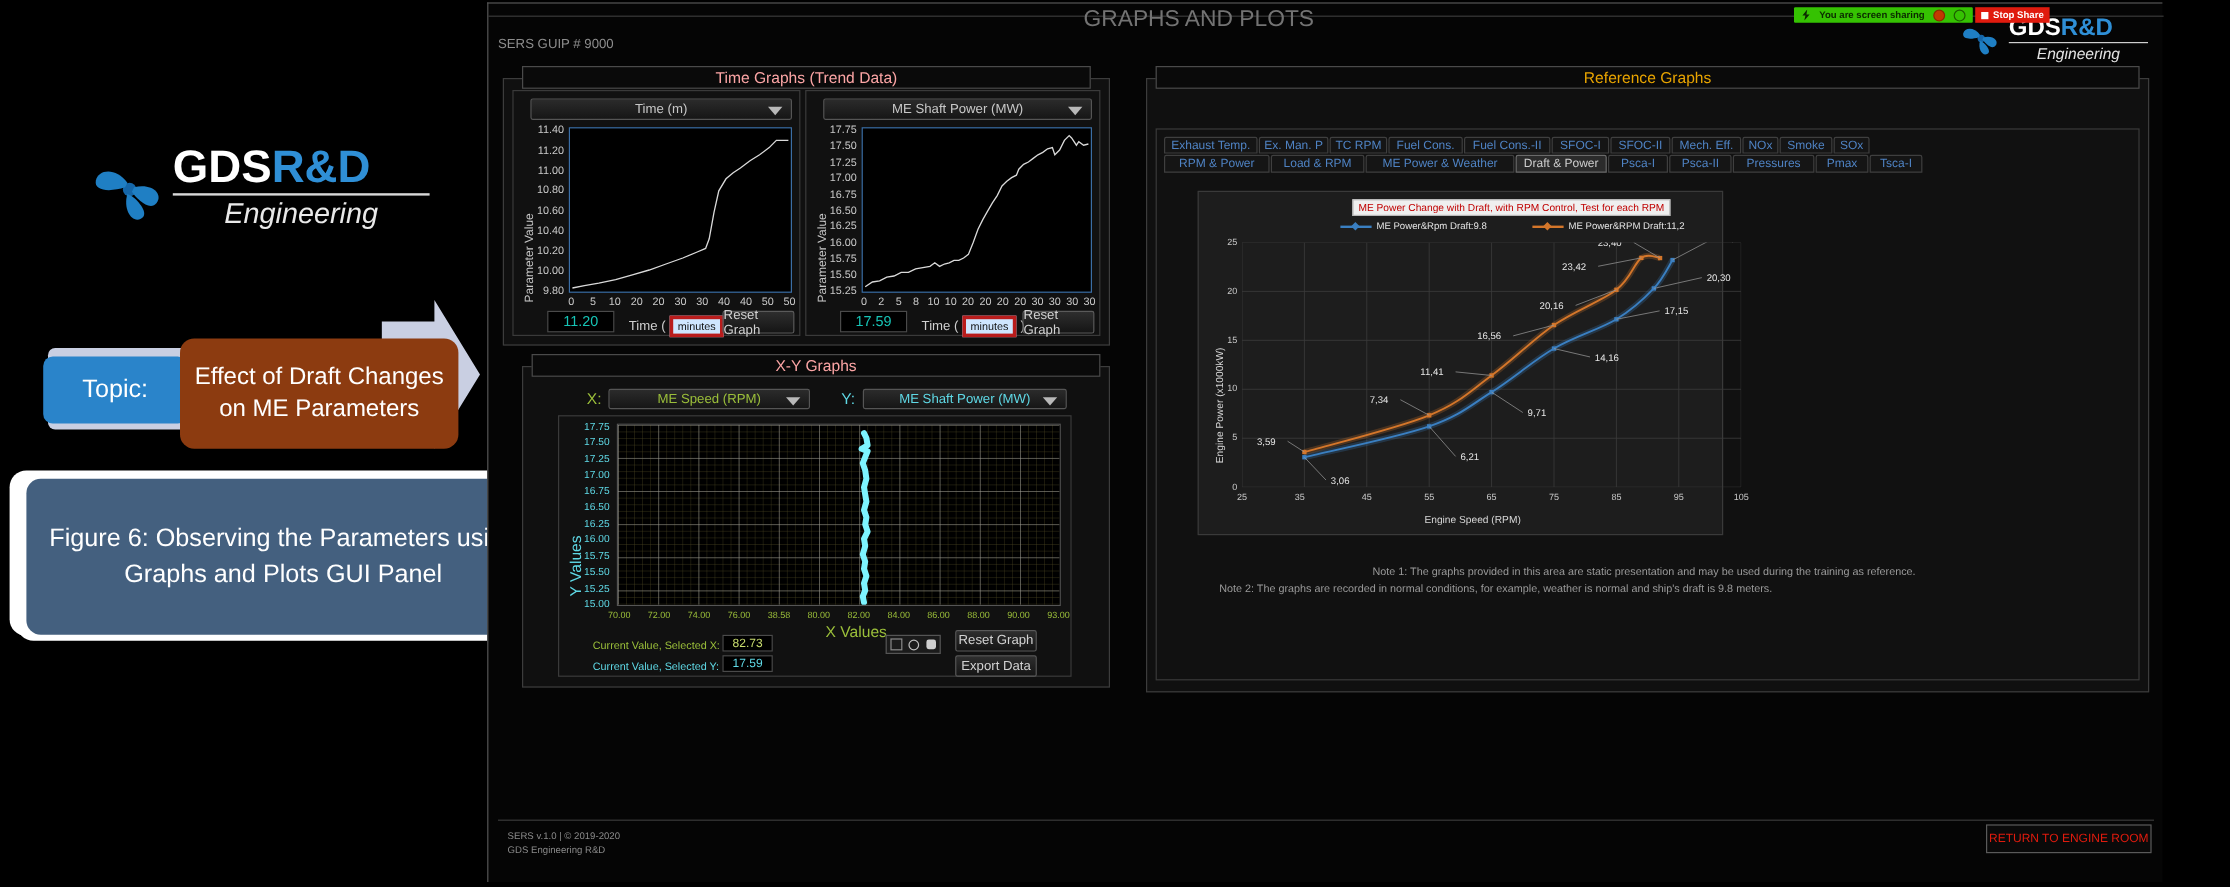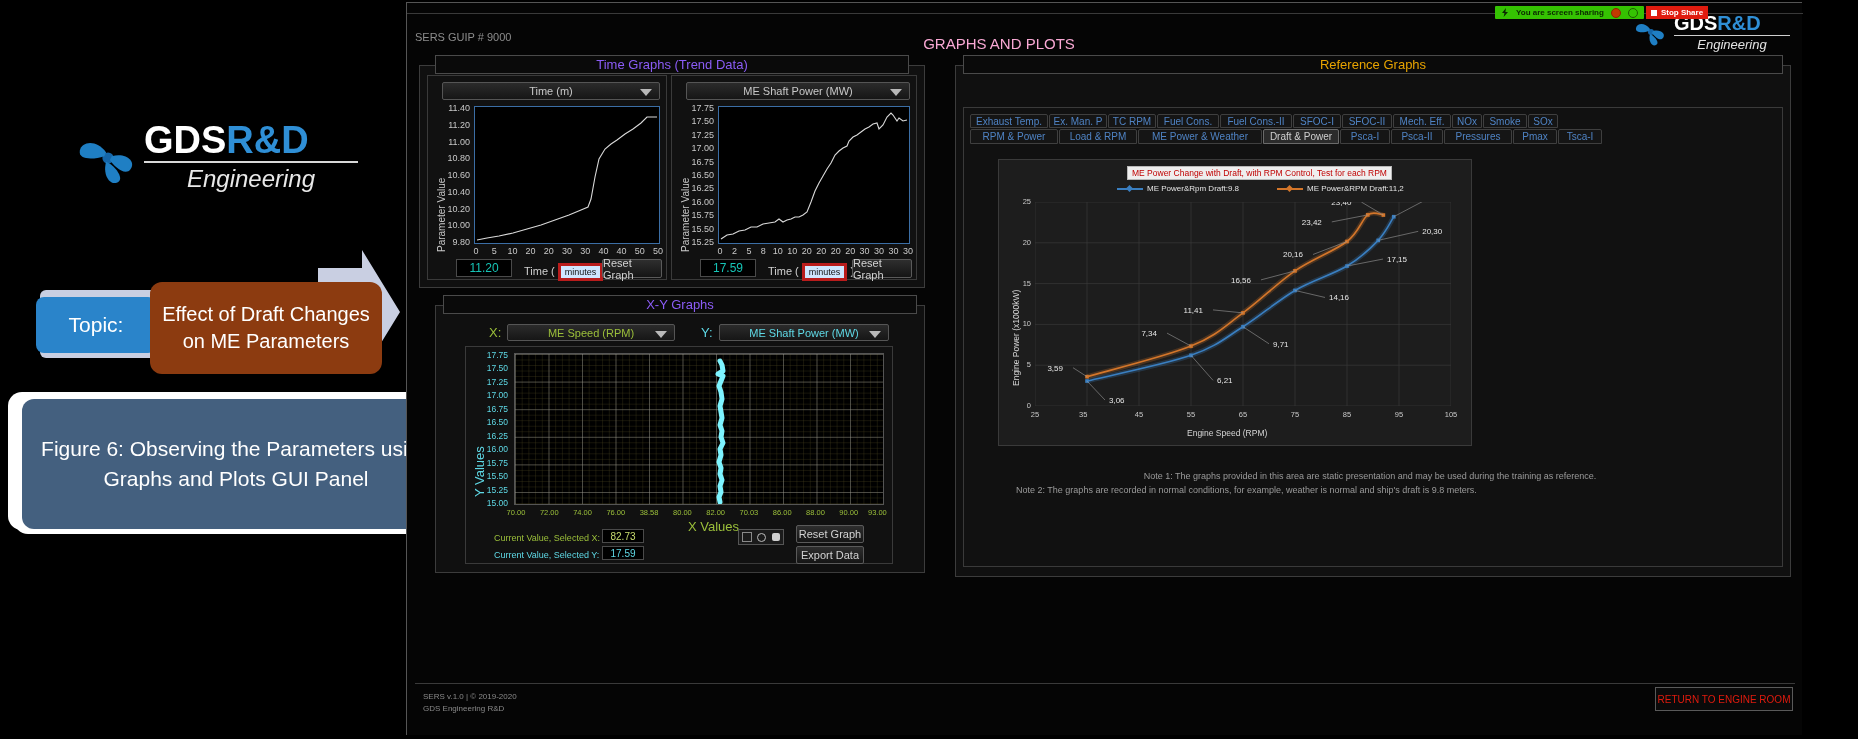--- a/index.html
+++ b/index.html
@@ -22,42 +22,42 @@
              display:flex;align-items:center;justify-content:center;color:#fff;font-size:21px;}
   .effect-box{position:absolute;left:150px;top:282px;width:232px;height:92px;background:#8c3b10;border-radius:12px;
              display:flex;align-items:center;justify-content:center;text-align:center;color:#fff;font-size:20px;line-height:27px;padding:0 8px;box-sizing:border-box;}
   .fig-back2{position:absolute;left:8px;top:392px;width:438px;height:138px;background:#ffffff;border-radius:14px;}
   .fig-back1{position:absolute;left:14px;top:396px;width:438px;height:138px;background:#ffffff;border-radius:14px;}
   .fig-box{position:absolute;left:22px;top:399px;width:428px;height:130px;background:#44607f;border-radius:12px;
            display:flex;align-items:center;justify-content:center;text-align:center;color:#fff;font-size:21px;line-height:30px;padding:0 14px;box-sizing:border-box;}
 
   
   #app{position:absolute;left:406px;top:2px;width:1396px;height:733px;background:#050505;border-left:1px solid #555;border-top:1px solid #555;box-sizing:border-box;}
-  .app-title{position:absolute;left:452px;top:32px;width:280px;text-align:center;color:#f9a8d4;font-size:15px;}
+  .app-title{position:absolute;left:452px;top:3px;width:280px;text-align:center;color:#737373;font-size:19px;}
   .guip{position:absolute;left:8px;top:28px;font-size:11px;color:#8d8d8d;}
   .topbar-line{position:absolute;left:0;top:10px;width:1396px;height:1px;background:#3a3a3a;}
   .corp{position:absolute;right:12px;top:8px;height:42px;display:flex;align-items:center;gap:7px;}
   .corp-fan{width:32px;height:32px;}
   .corp-t1{font-size:20px;font-weight:bold;line-height:21px;}
   .corp-rule{height:1px;background:#cfcfcf;width:116px;margin:1px 0;}
   .corp-t2{font-size:13px;font-style:italic;color:#e3e3e3;text-align:center;width:116px;}
 
   
   .share{position:absolute;left:1088px;top:3px;height:13px;display:flex;align-items:center;}
   .share-green{background:#35c202;height:13px;display:flex;align-items:center;padding:0 6px;gap:7px;border-radius:1px;}
   .share-green span.txt{color:#0b2a00;font-size:8px;font-weight:bold;}
   .share-ic{width:8px;height:8px;border-radius:50%;border:1px solid #1d5e00;display:inline-block;}
   .share-ic.dot{background:#c13a00;border-color:#8b2800;}
   .share-red{background:#e01b0e;height:13px;display:flex;align-items:center;gap:4px;padding:0 5px;margin-left:2px;}
   .share-red span.txt{color:#fff;font-size:8px;font-weight:bold;}
   .sq{width:6px;height:6px;background:#fff;display:inline-block;}
 
   
   .panel{position:absolute;border:1px solid #3c3c3c;background:#101010;box-sizing:border-box;}
-  .panel-title{position:absolute;background:#0a0a0a;border:1px solid #4a4a4a;color:#8b5cf6;font-size:13px;
+  .panel-title{position:absolute;background:#0a0a0a;border:1px solid #4a4a4a;color:#fca5a5;font-size:13px;
                text-align:center;box-sizing:border-box;line-height:17px;}
   .ref-title{color:#e8a400;}
 
   .graphbox{position:absolute;background:#111;border:1px solid #3a3a3a;box-sizing:border-box;}
   .combo{position:absolute;background:linear-gradient(#2b2b2b,#161616);border:1px solid #555;border-radius:2px;
          color:#c8c8c8;font-size:11px;display:flex;align-items:center;justify-content:center;box-sizing:border-box;}
   .combo .caret{position:absolute;right:7px;top:50%;margin-top:-2px;width:0;height:0;border-left:6px solid transparent;border-right:6px solid transparent;border-top:7px solid #b9b9b9;}
   .plotarea{position:absolute;background:#000;border:1px solid #3b6ea5;box-sizing:border-box;}
   .axlabel{position:absolute;color:#c9c9c9;font-size:9px;}
   .ylabel-rot{position:absolute;color:#c9c9c9;font-size:10px;transform:rotate(-90deg);transform-origin:0 0;white-space:nowrap;}
@@ -300,25 +300,25 @@
         </svg>
       </div>
       <div id="xy-xticks">
           <div class="axlabel" style="position: absolute; left: 40px; top: 161px; width: 28px; text-align: center; color: rgb(155, 191, 58); font-size: 7.5px; margin-left: -4px;">70.00</div>
           <div class="axlabel" style="position: absolute; left: 73.2727px; top: 161px; width: 28px; text-align: center; color: rgb(155, 191, 58); font-size: 7.5px; margin-left: -4px;">72.00</div>
           <div class="axlabel" style="position: absolute; left: 106.545px; top: 161px; width: 28px; text-align: center; color: rgb(155, 191, 58); font-size: 7.5px; margin-left: -4px;">74.00</div>
           <div class="axlabel" style="position: absolute; left: 139.818px; top: 161px; width: 28px; text-align: center; color: rgb(155, 191, 58); font-size: 7.5px; margin-left: -4px;">76.00</div>
           <div class="axlabel" style="position: absolute; left: 173.091px; top: 161px; width: 28px; text-align: center; color: rgb(155, 191, 58); font-size: 7.5px; margin-left: -4px;">38.58</div>
           <div class="axlabel" style="position: absolute; left: 206.364px; top: 161px; width: 28px; text-align: center; color: rgb(155, 191, 58); font-size: 7.5px; margin-left: -4px;">80.00</div>
           <div class="axlabel" style="position: absolute; left: 239.636px; top: 161px; width: 28px; text-align: center; color: rgb(155, 191, 58); font-size: 7.5px; margin-left: -4px;">82.00</div>
-          <div class="axlabel" style="position: absolute; left: 272.909px; top: 161px; width: 28px; text-align: center; color: rgb(155, 191, 58); font-size: 7.5px; margin-left: -4px;">70.03</div>
+          <div class="axlabel" style="position: absolute; left: 272.909px; top: 161px; width: 28px; text-align: center; color: rgb(155, 191, 58); font-size: 7.5px; margin-left: -4px;">84.00</div>
           <div class="axlabel" style="position: absolute; left: 306.182px; top: 161px; width: 28px; text-align: center; color: rgb(155, 191, 58); font-size: 7.5px; margin-left: -4px;">86.00</div>
           <div class="axlabel" style="position: absolute; left: 339.455px; top: 161px; width: 28px; text-align: center; color: rgb(155, 191, 58); font-size: 7.5px; margin-left: -4px;">88.00</div>
           <div class="axlabel" style="position: absolute; left: 372.727px; top: 161px; width: 28px; text-align: center; color: rgb(155, 191, 58); font-size: 7.5px; margin-left: -4px;">90.00</div>
-          <div class="axlabel" style="position: absolute; left: 406px; top: 161px; width: 28px; text-align: left; color: rgb(155, 191, 58); font-size: 7.5px; margin-left: -4px;">93.00</div>
+          <div class="axlabel" style="position: absolute; left: 406px; top: 161px; width: 28px; text-align: center; color: rgb(155, 191, 58); font-size: 7.5px; margin-left: -4px;">93.00</div>
         </div>
       <div style="position:absolute;left:222px;top:172px;color:#9bbf3a;font-size:13px;">X Values</div>
 
       <div style="position:absolute;left:28px;top:186px;color:#9bbf3a;font-size:9px;">Current Value, Selected X:</div>
       <div class="numbox" style="left:136px;top:182px;width:42px;height:14px;color:#c9dd6e;font-size:10px;">82.73</div>
       <div style="position:absolute;left:28px;top:203px;color:#5fd9e6;font-size:9px;">Current Value, Selected Y:</div>
       <div class="numbox" style="left:136px;top:199px;width:42px;height:14px;color:#5fd9e6;font-size:10px;">17.59</div>
 
       <div style="position:absolute;left:272px;top:182px;width:44px;height:14px;background:#1b1b1b;border:1px solid #555;display:flex;align-items:center;justify-content:space-around;">
         <span style="width:8px;height:8px;border:1px solid #8a8a8a;display:inline-block;"></span>
@@ -351,21 +351,21 @@
           <div class="tab" style="left: 187px; top: 0px; width: 62px; height: 14px;">Fuel Cons.</div>
           <div class="tab" style="left: 250px; top: 0px; width: 72px; height: 14px;">Fuel Cons.-II</div>
           <div class="tab" style="left: 323px; top: 0px; width: 48px; height: 14px;">SFOC-I</div>
           <div class="tab" style="left: 372px; top: 0px; width: 50px; height: 14px;">SFOC-II</div>
           <div class="tab" style="left: 423px; top: 0px; width: 58px; height: 14px;">Mech. Eff.</div>
           <div class="tab" style="left: 482px; top: 0px; width: 30px; height: 14px;">NOx</div>
           <div class="tab" style="left: 513px; top: 0px; width: 44px; height: 14px;">Smoke</div>
           <div class="tab" style="left: 558px; top: 0px; width: 30px; height: 14px;">SOx</div>
         </div>
 
-      <div class="refchart" style="left:34px;top:51px;width:474px;height:287px;padding-left:32px;">
+      <div class="refchart" style="left:34px;top:51px;width:438px;height:287px;padding-left:32px;">
         <div class="rc-title" style="left:128px;top:6px;">ME Power Change with Draft, with RPM Control, Test for each RPM</div>
         <div class="rc-legend" id="rc-legend" style="left:118px;top:24px;">
             <div class="lg-item">
               <span class="lg-line" style="background: rgb(58, 127, 193);"></span>
               <span>ME Power&amp;Rpm Draft:9.8</span>
             </div>
             <div class="lg-item">
               <span class="lg-line" style="background: rgb(212, 118, 42);"></span>
               <span>ME Power&amp;RPM Draft:11,2</span>
             </div>

